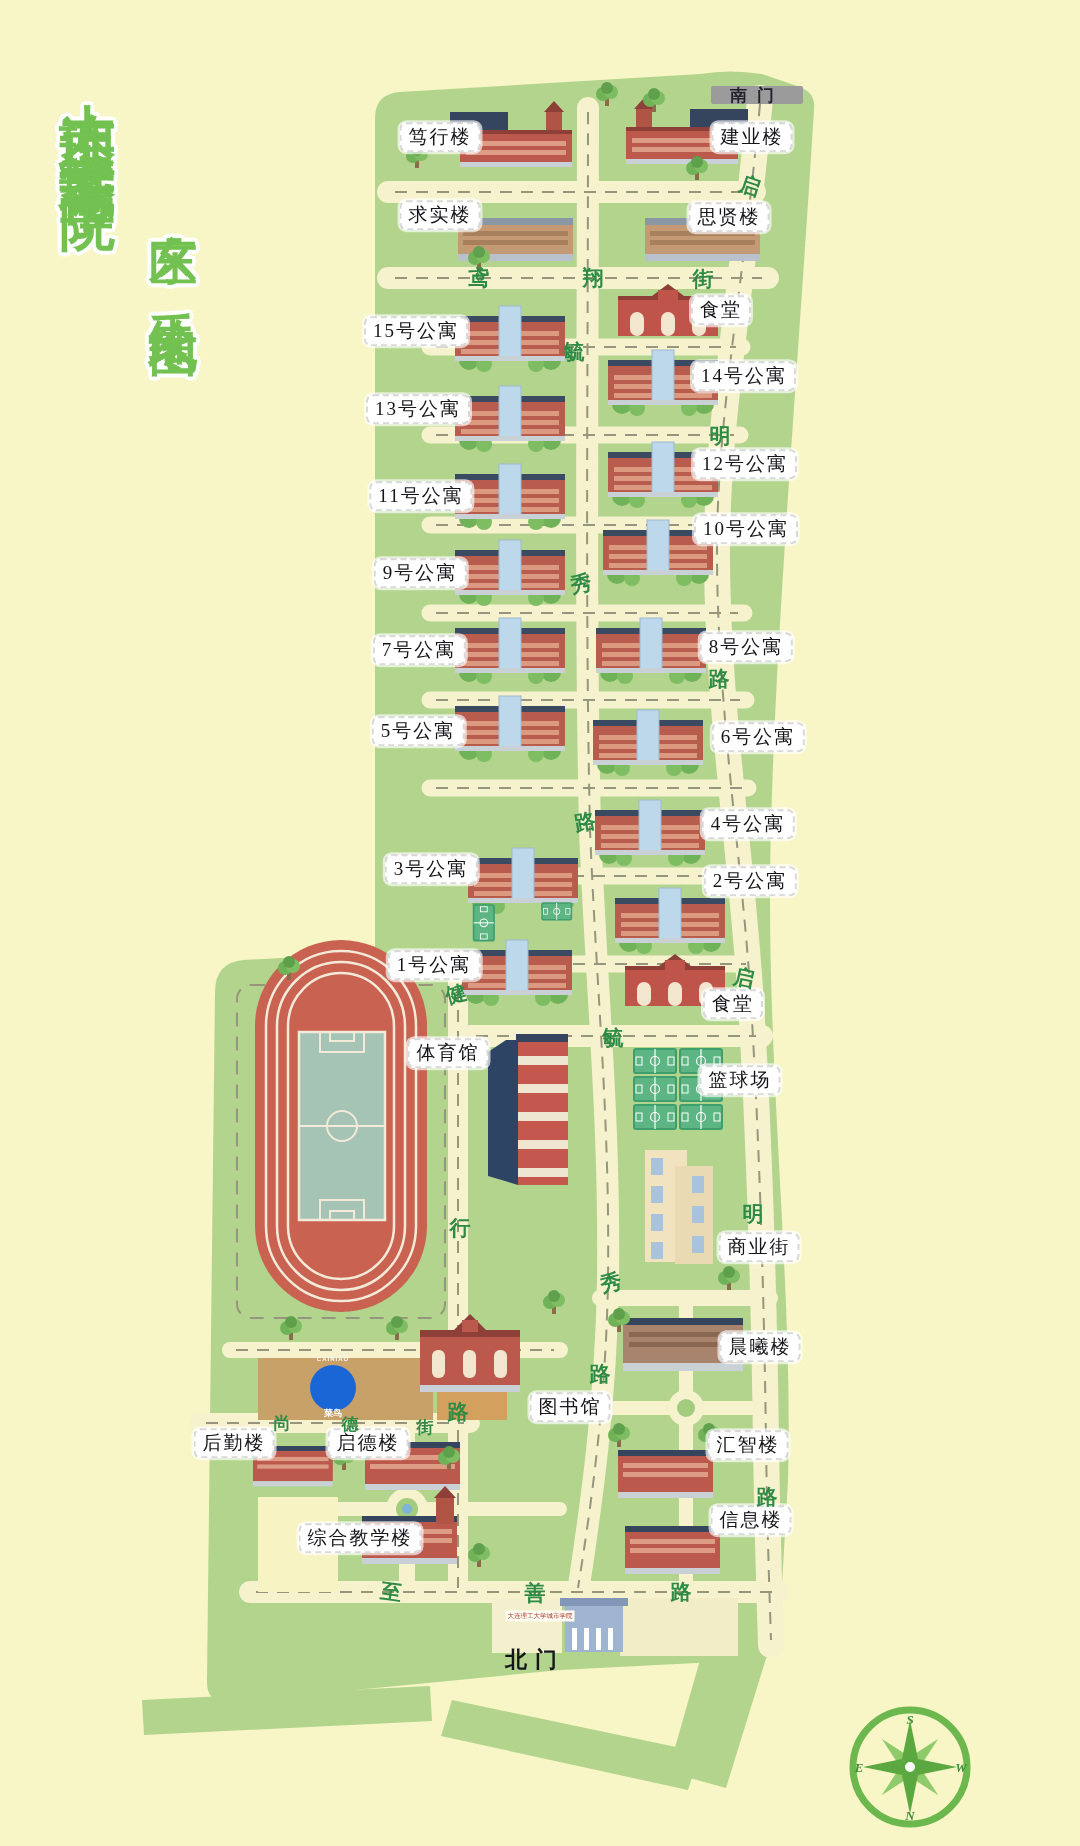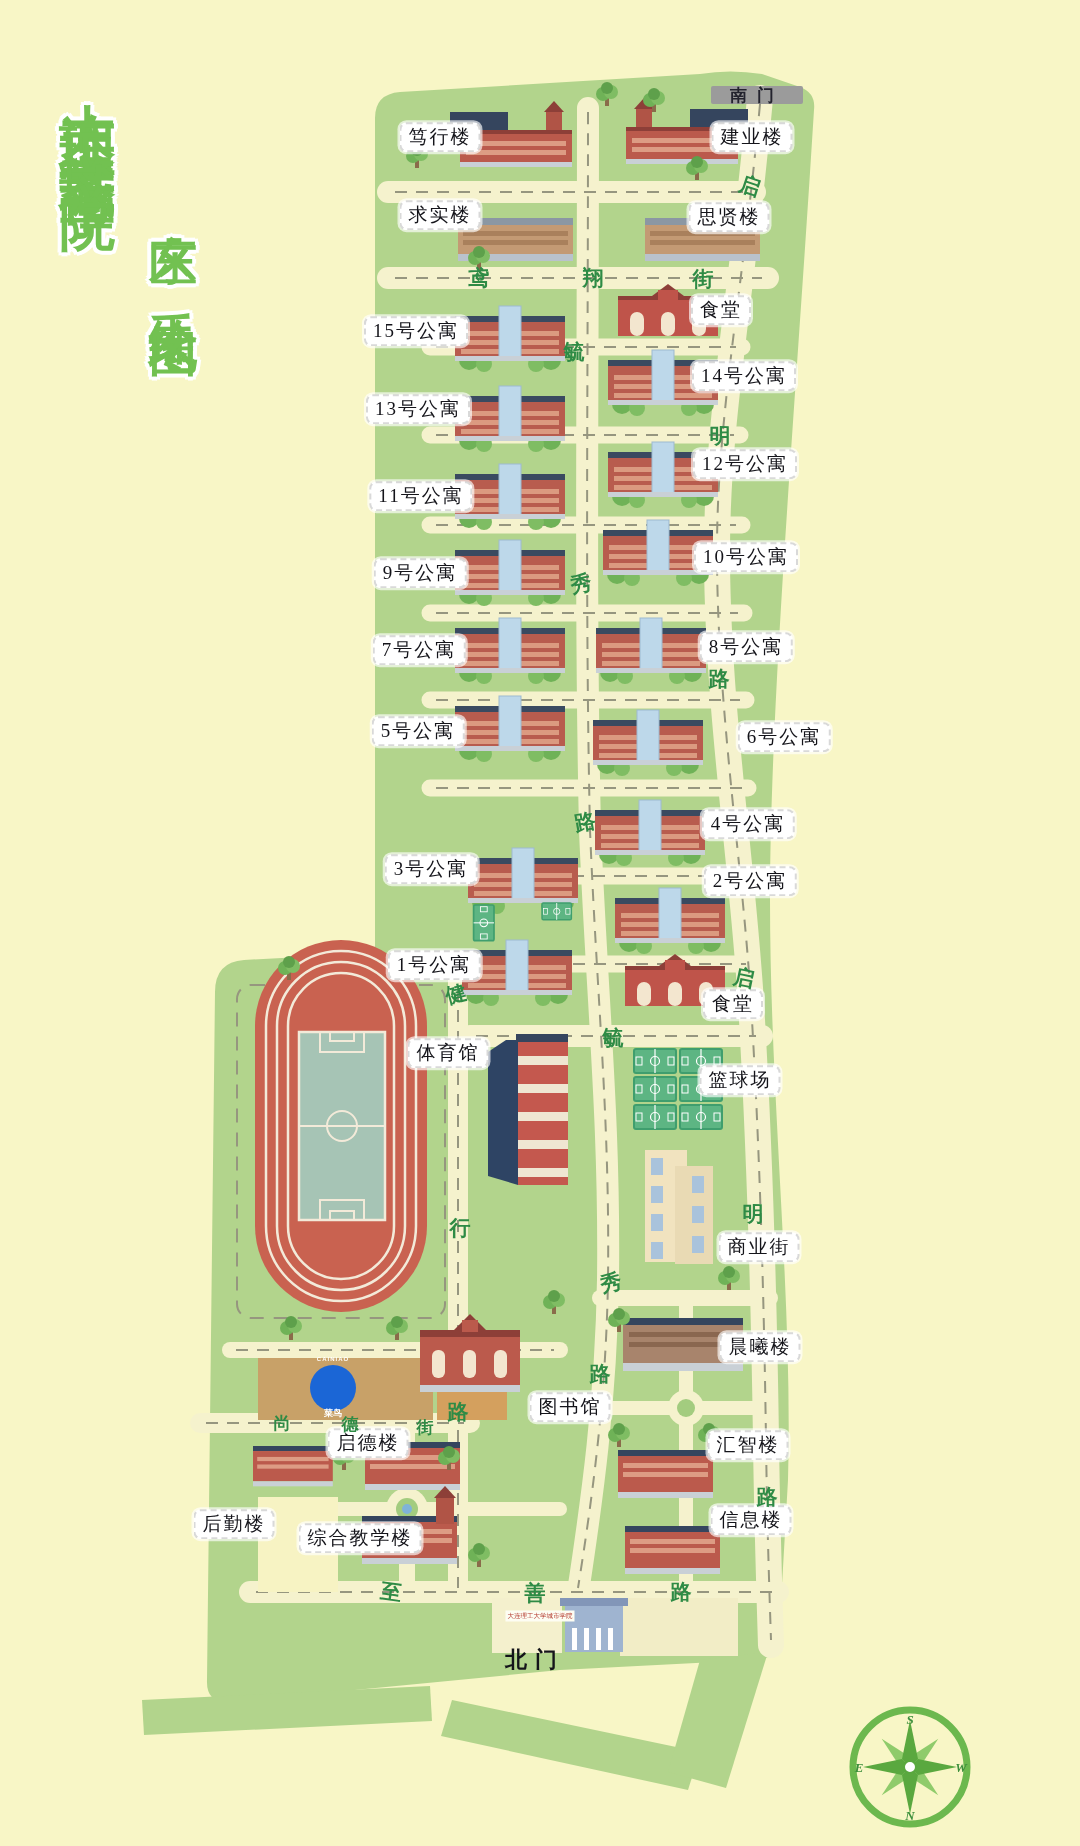--- a/index.html
+++ b/index.html
@@ -343,38 +343,38 @@
 <div class="lbl" style="left:440px;top:137px">笃行楼</div>
 <div class="lbl" style="left:752px;top:137px">建业楼</div>
 <div class="lbl" style="left:440px;top:215px">求实楼</div>
 <div class="lbl" style="left:729px;top:217px">思贤楼</div>
 <div class="lbl" style="left:721px;top:310px">食堂</div>
 <div class="lbl" style="left:416px;top:331px">15号公寓</div>
 <div class="lbl" style="left:744px;top:376px">14号公寓</div>
 <div class="lbl" style="left:418px;top:409px">13号公寓</div>
 <div class="lbl" style="left:745px;top:464px">12号公寓</div>
 <div class="lbl" style="left:421px;top:496px">11号公寓</div>
-<div class="lbl" style="left:746px;top:557px">10号公寓</div>
+<div class="lbl" style="left:746px;top:529px">10号公寓</div>
 <div class="lbl" style="left:420px;top:573px">9号公寓</div>
 <div class="lbl" style="left:746px;top:647px">8号公寓</div>
 <div class="lbl" style="left:419px;top:650px">7号公寓</div>
-<div class="lbl" style="left:784px;top:737px">6号公寓</div>
+<div class="lbl" style="left:758px;top:737px">6号公寓</div>
 <div class="lbl" style="left:418px;top:731px">5号公寓</div>
 <div class="lbl" style="left:748px;top:824px">4号公寓</div>
 <div class="lbl" style="left:431px;top:869px">3号公寓</div>
 <div class="lbl" style="left:750px;top:881px">2号公寓</div>
 <div class="lbl" style="left:434px;top:965px">1号公寓</div>
 <div class="lbl" style="left:733px;top:1004px">食堂</div>
 <div class="lbl" style="left:740px;top:1080px">篮球场</div>
 <div class="lbl" style="left:448px;top:1053px">体育馆</div>
 <div class="lbl" style="left:759px;top:1247px">商业街</div>
 <div class="lbl" style="left:760px;top:1347px">晨曦楼</div>
 <div class="lbl" style="left:570px;top:1407px">图书馆</div>
 <div class="lbl" style="left:748px;top:1445px">汇智楼</div>
-<div class="lbl" style="left:234px;top:1524px">后勤楼</div>
+<div class="lbl" style="left:234px;top:1443px">后勤楼</div>
 <div class="lbl" style="left:368px;top:1443px">启德楼</div>
 <div class="lbl" style="left:360px;top:1538px">综合教学楼</div>
 <div class="lbl" style="left:751px;top:1520px">信息楼</div>
 
 <span class="schar" style="left:479px;top:278px">鸢</span>
 <span class="schar" style="left:593px;top:278px">翔</span>
 <span class="schar" style="left:703px;top:279px">街</span>
 
 <span class="schar" style="left:750px;top:186px;transform:translate(-50%,-50%) rotate(18deg)">启</span>
 <span class="schar" style="left:720px;top:436px">明</span>

